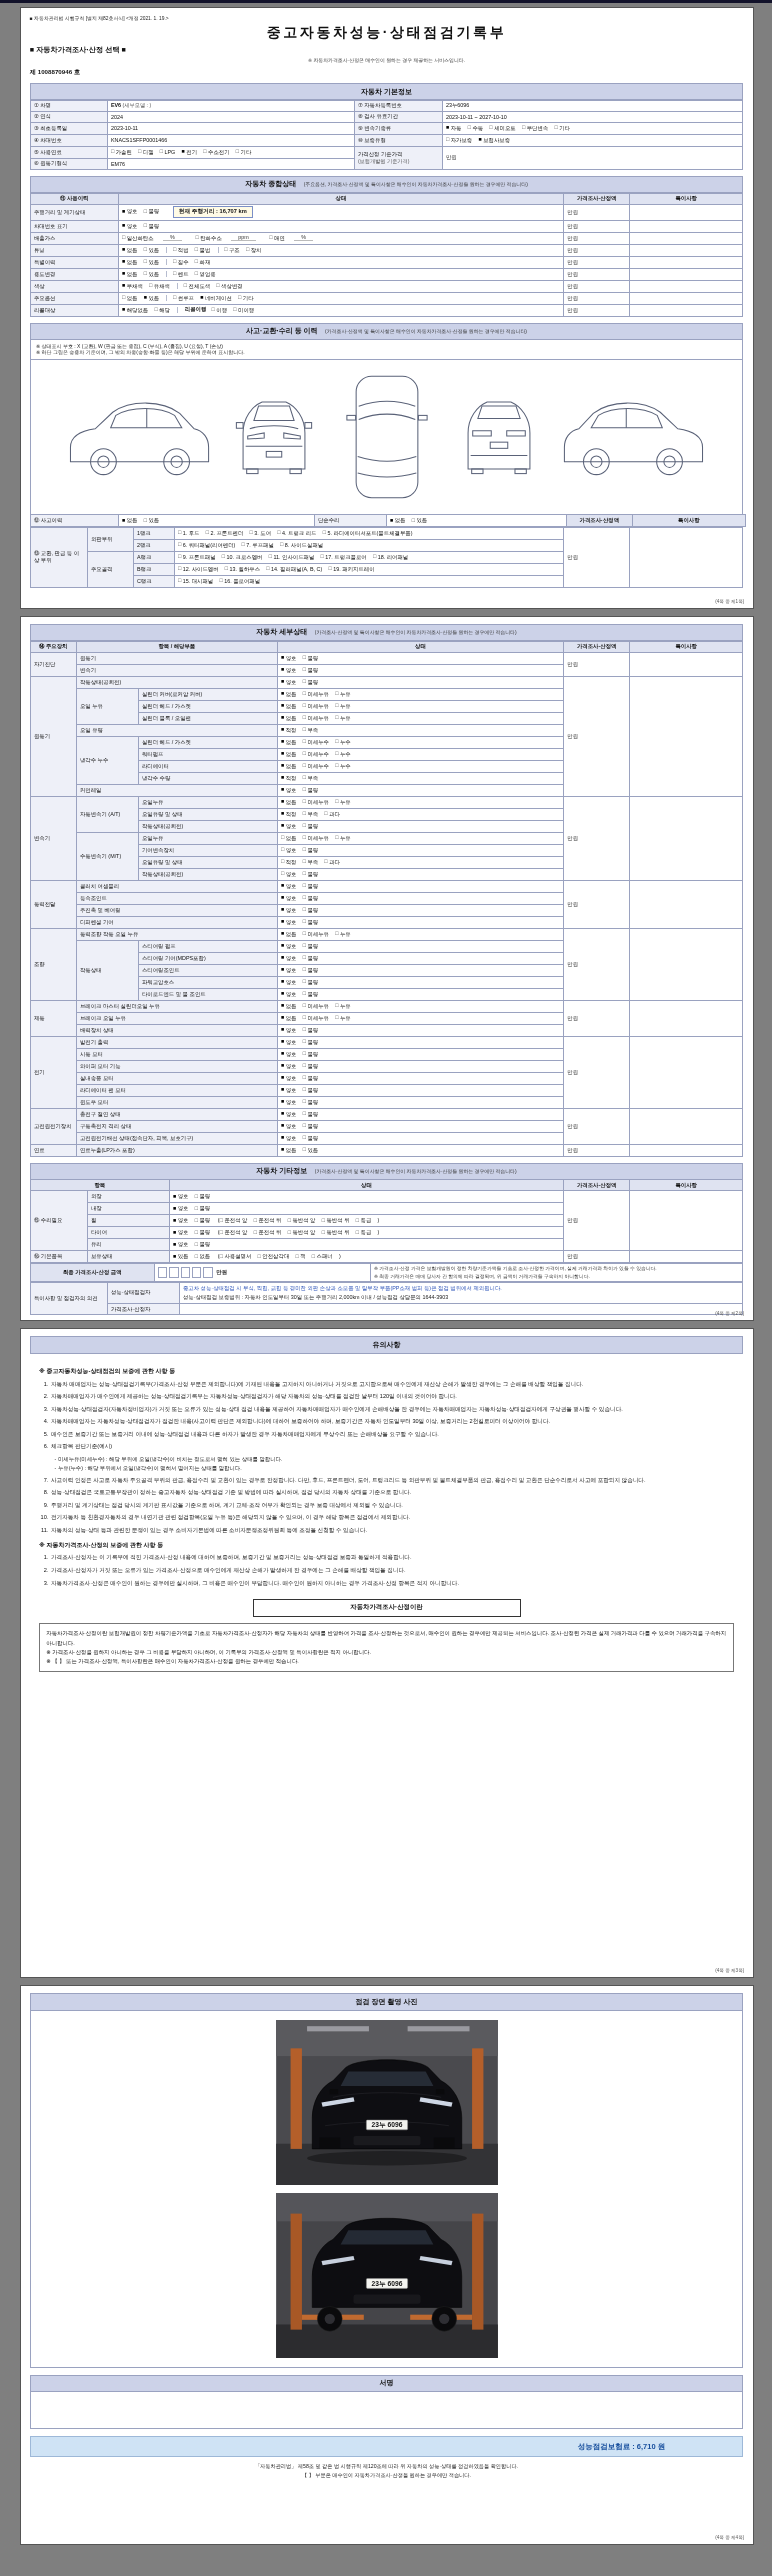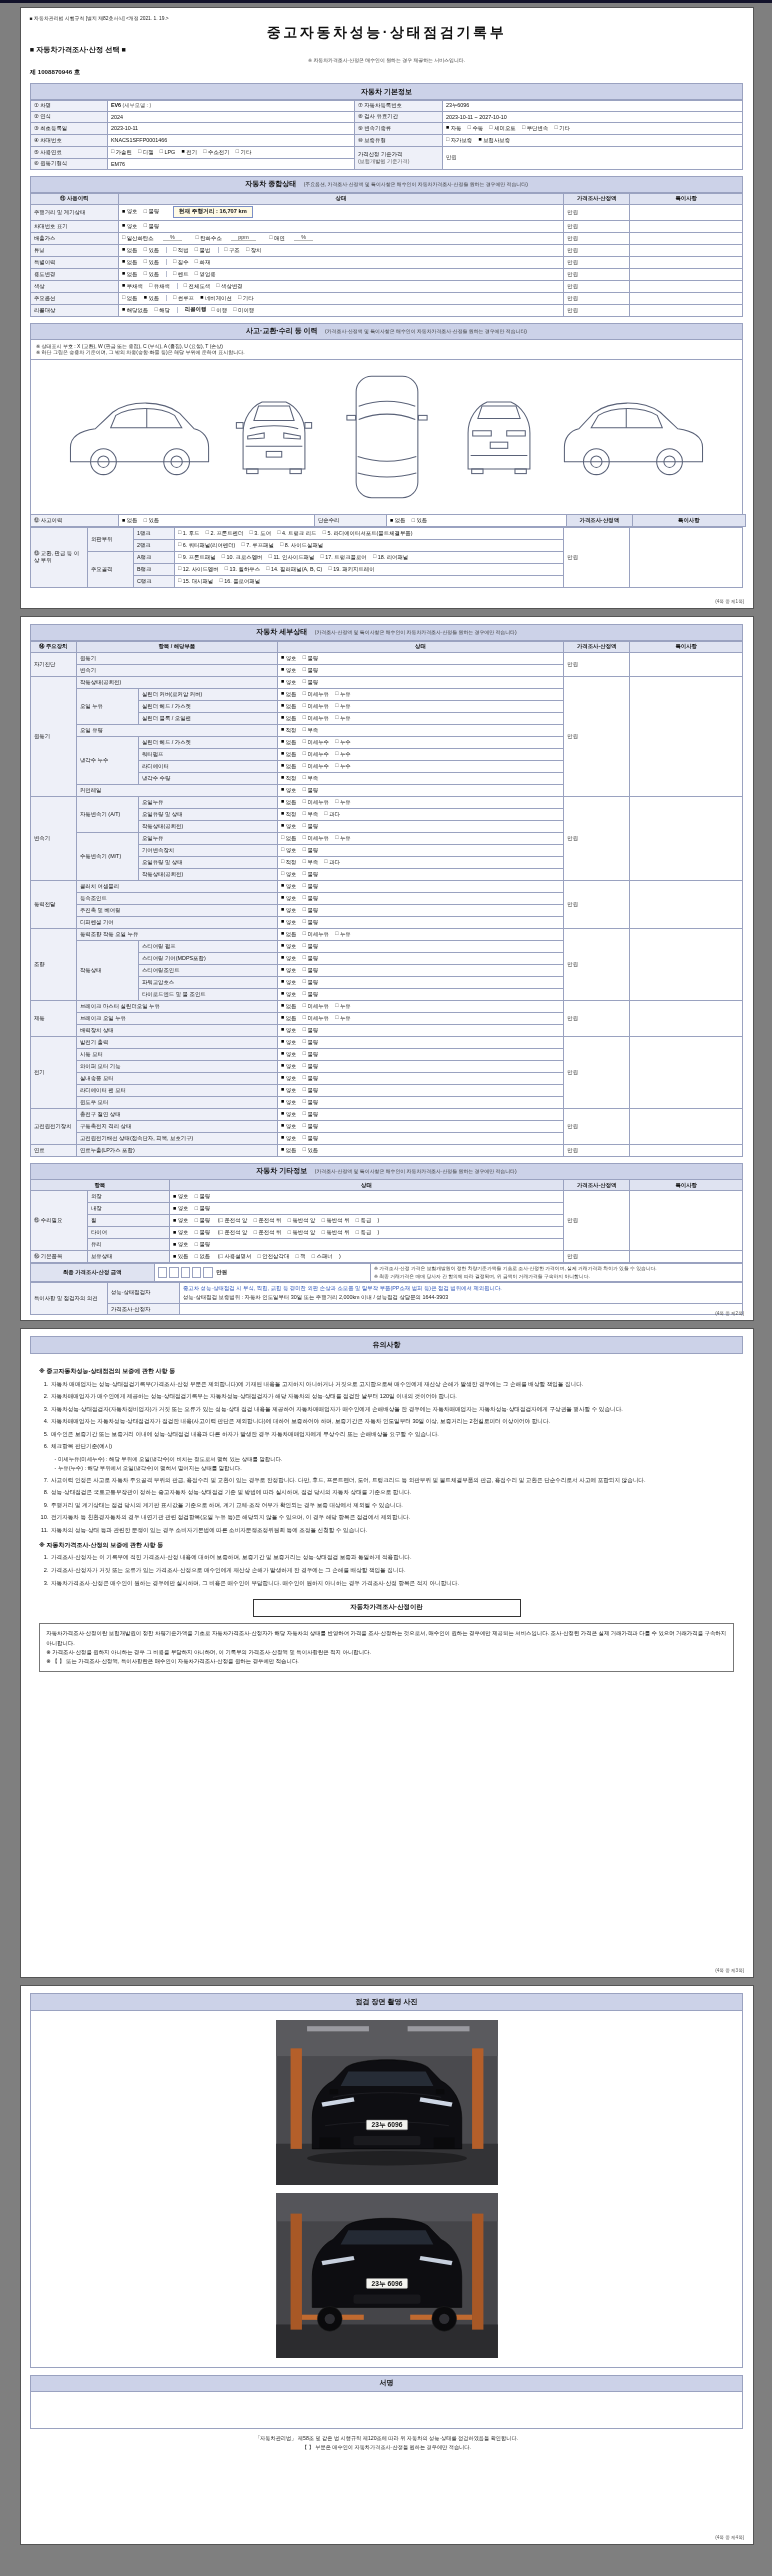--- a/index.html
+++ b/index.html
@@ -1365,20 +1365,24 @@
         <circle cx="326" cy="244" r="24" fill="#0a0a0c" stroke="#222"></circle>
         <circle cx="104" cy="244" r="10" fill="#2e2e33"></circle>
         <circle cx="326" cy="244" r="10" fill="#2e2e33"></circle>
       </svg>
     </div>
 
     <div class="secbar">
       <span class="sec-title">서명</span>
     </div>
     <div class="sign-space"></div>
+    <div class="insurance">
+      <span>성능점검보험료 :</span>
+      <span>6,710 원</span>
+    </div>
     <div class="foot">
       <div>「자동차관리법」 제58조 및 같은 법 시행규칙 제120조에 따라 위 자동차의 성능·상태를 점검하였음을 확인합니다.</div>
       <div>【 】 부분은 매수인이 자동차가격조사·산정을 원하는 경우에만 적습니다.</div>
     </div>
     <span class="pagefoot">(4쪽 중 제4쪽)</span>
   </div>
 </div>
 
 
 </body></html>

